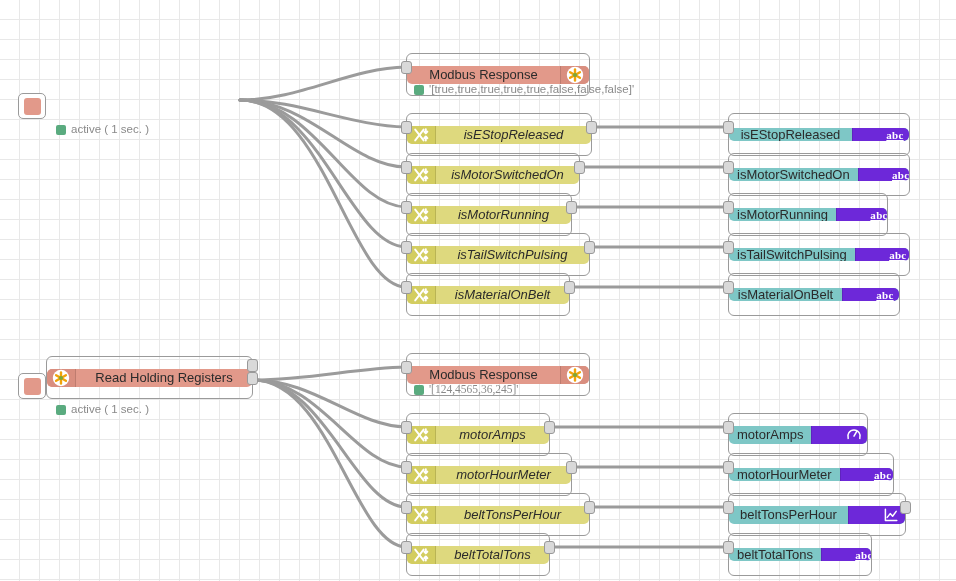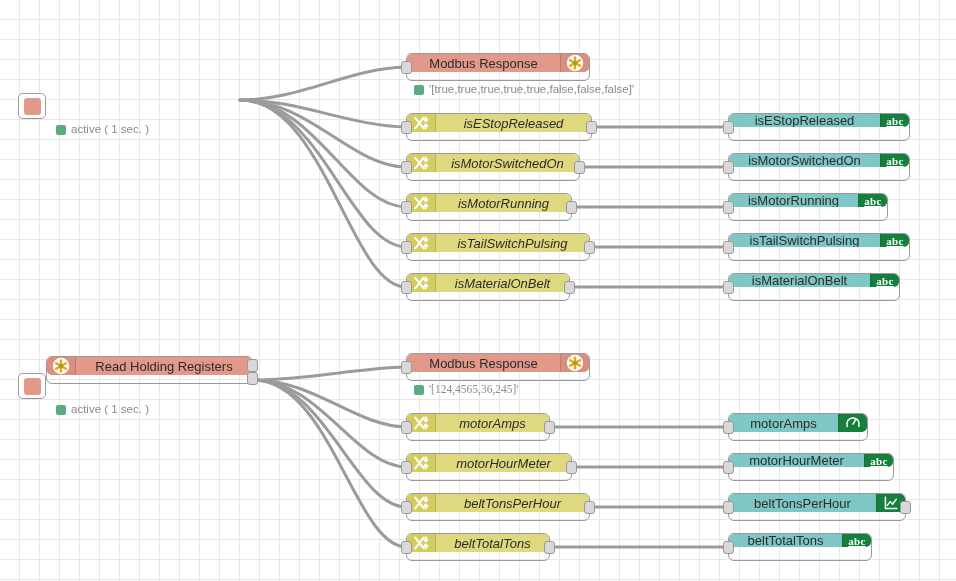--- a/index.html
+++ b/index.html
@@ -30,26 +30,26 @@
   .wire {
     fill: none;
     stroke: #9b9b9b;
     stroke-width: 3;
     stroke-linecap: round;
   }
 
   
   .node {
     position: absolute;
-    height: 28px;
+    height: 43px;
     box-sizing: border-box;
     border: 1px solid #9a9a9a;
     border-radius: 6px;
     display: flex;
-    align-items: flex-start;
+    align-items: center;
     overflow: visible;
   }
   .node-body {
     display: flex;
     align-items: center;
     flex: 1 1 auto;
     overflow: hidden;
     border-radius: 5px;
   }
   .node-label {
@@ -78,21 +78,21 @@
     border-bottom-right-radius: 5px;
     border-left: 1px solid rgba(0,0,0,0.12);
   }
 
   
   .c-salmon { background: #e2998a; }
   .c-salmon-icon { background: #d98e7f; }
   .c-yellow { background: #ded97e; }
   .c-yellow-icon { background: #d3cd60; }
   .c-teal { background: #7ec7c6; }
-  .c-teal-icon { background: #15803d; }
+  .c-teal-icon { background: #6d28d9; padding-left: 28px; }
 
   
   .port {
     position: absolute;
     width: 11px;
     height: 13px;
     background: #d9d9d9;
     border: 1px solid #999;
     border-radius: 3px;
     box-sizing: border-box;

